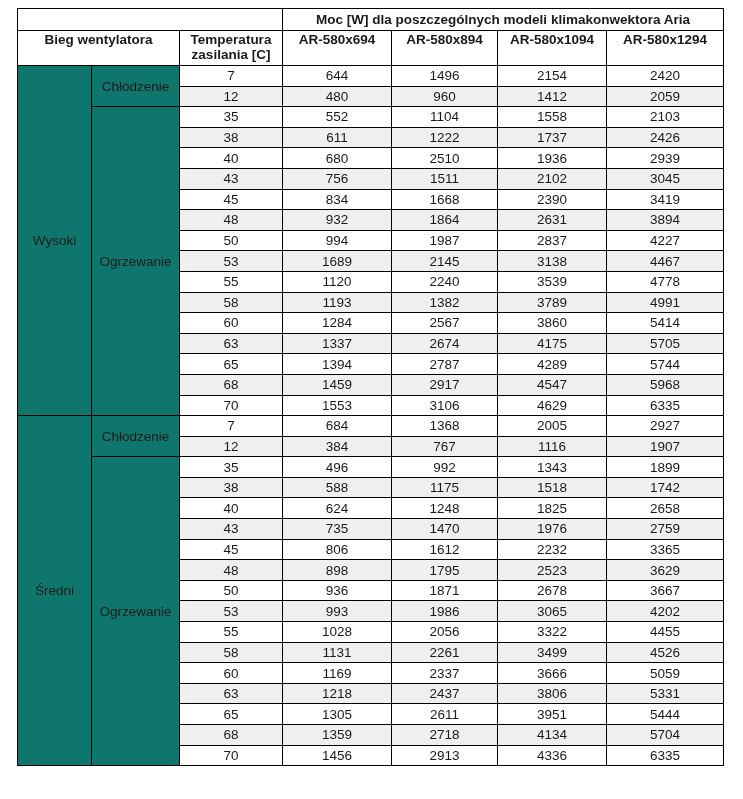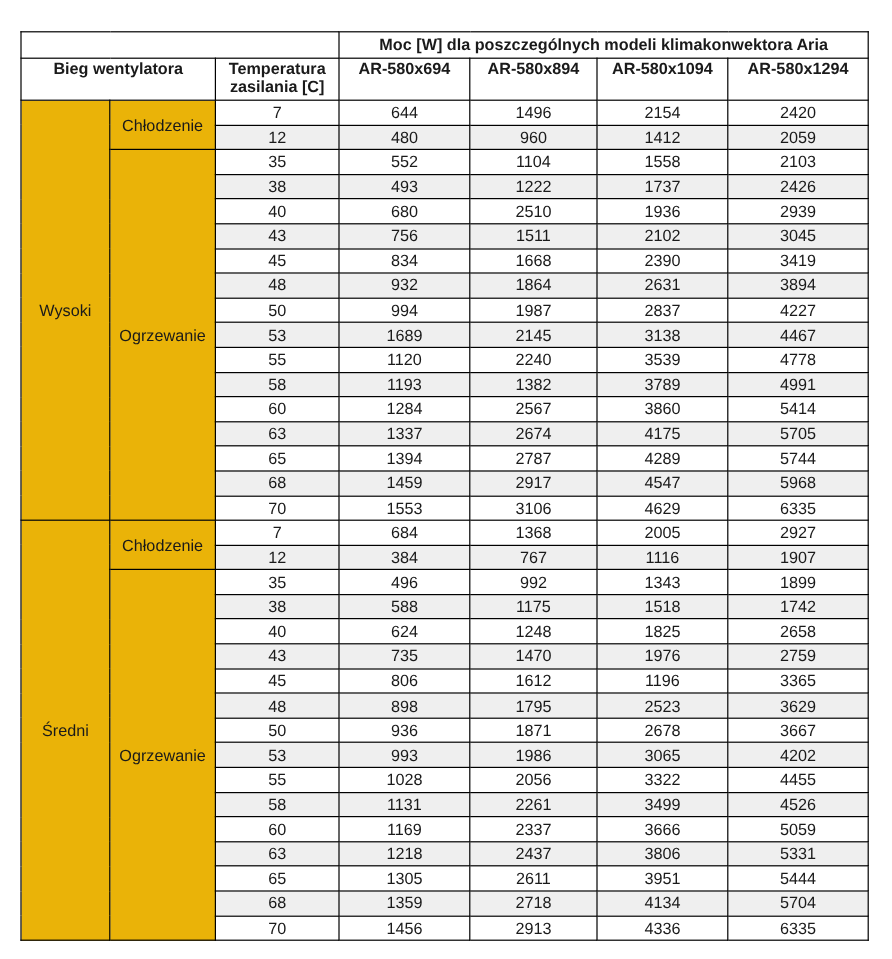--- a/index.html
+++ b/index.html
@@ -1,35 +1,35 @@
 <!DOCTYPE html>
 <html><head>
 <meta charset="utf-8">
 <style>
   html, body { margin: 0; padding: 0; background: #ffffff; }
   body { width: 743px; height: 799px; position: relative; font-family: "Liberation Sans", sans-serif; color: #1a1a1a; }
   table.spec {
-    position: absolute; left: 17px; top: 26px;
+    position: absolute; left: 17px; top: 8px;
     border-collapse: collapse; table-layout: fixed;
     width: 706px;
     font-size: 13.5px;
   }
   table.spec td, table.spec th {
     border: 1.3px solid #000;
     padding: 0;
     text-align: center;
     vertical-align: middle;
     line-height: 15px;
   }
   table.spec th { font-weight: bold; }
   tr.h1 th { height: 21px; }
   tr.h2 th { height: 33px; vertical-align: top; padding-top: 1px; }
   tr.dr td { height: 19.6px; }
   tr.dr.alt td.v { background: #efefef; }
-  td.grp { background: #eab308; margin-top: 16px; }
+  td.grp { background: #0f766e; margin-top: 16px; }
 </style>
 </head>
 <body>
 
 <table class="spec">
   <colgroup>
     <col style="width:74px">
     <col style="width:88px">
     <col style="width:103px">
     <col style="width:109px">
@@ -71,21 +71,21 @@
       <tr class="dr">
         <td rowspan="15" class="grp">Ogrzewanie</td>
         <td class="v">35</td>
         <td class="v">552</td>
         <td class="v">1104</td>
         <td class="v">1558</td>
         <td class="v">2103</td>
       </tr>
       <tr class="dr alt">
         <td class="v">38</td>
-        <td class="v">493</td>
+        <td class="v">611</td>
         <td class="v">1222</td>
         <td class="v">1737</td>
         <td class="v">2426</td>
       </tr>
       <tr class="dr">
         <td class="v">40</td>
         <td class="v">680</td>
         <td class="v">2510</td>
         <td class="v">1936</td>
         <td class="v">2939</td>
@@ -216,21 +216,21 @@
         <td class="v">43</td>
         <td class="v">735</td>
         <td class="v">1470</td>
         <td class="v">1976</td>
         <td class="v">2759</td>
       </tr>
       <tr class="dr">
         <td class="v">45</td>
         <td class="v">806</td>
         <td class="v">1612</td>
-        <td class="v">1196</td>
+        <td class="v">2232</td>
         <td class="v">3365</td>
       </tr>
       <tr class="dr alt">
         <td class="v">48</td>
         <td class="v">898</td>
         <td class="v">1795</td>
         <td class="v">2523</td>
         <td class="v">3629</td>
       </tr>
       <tr class="dr">

